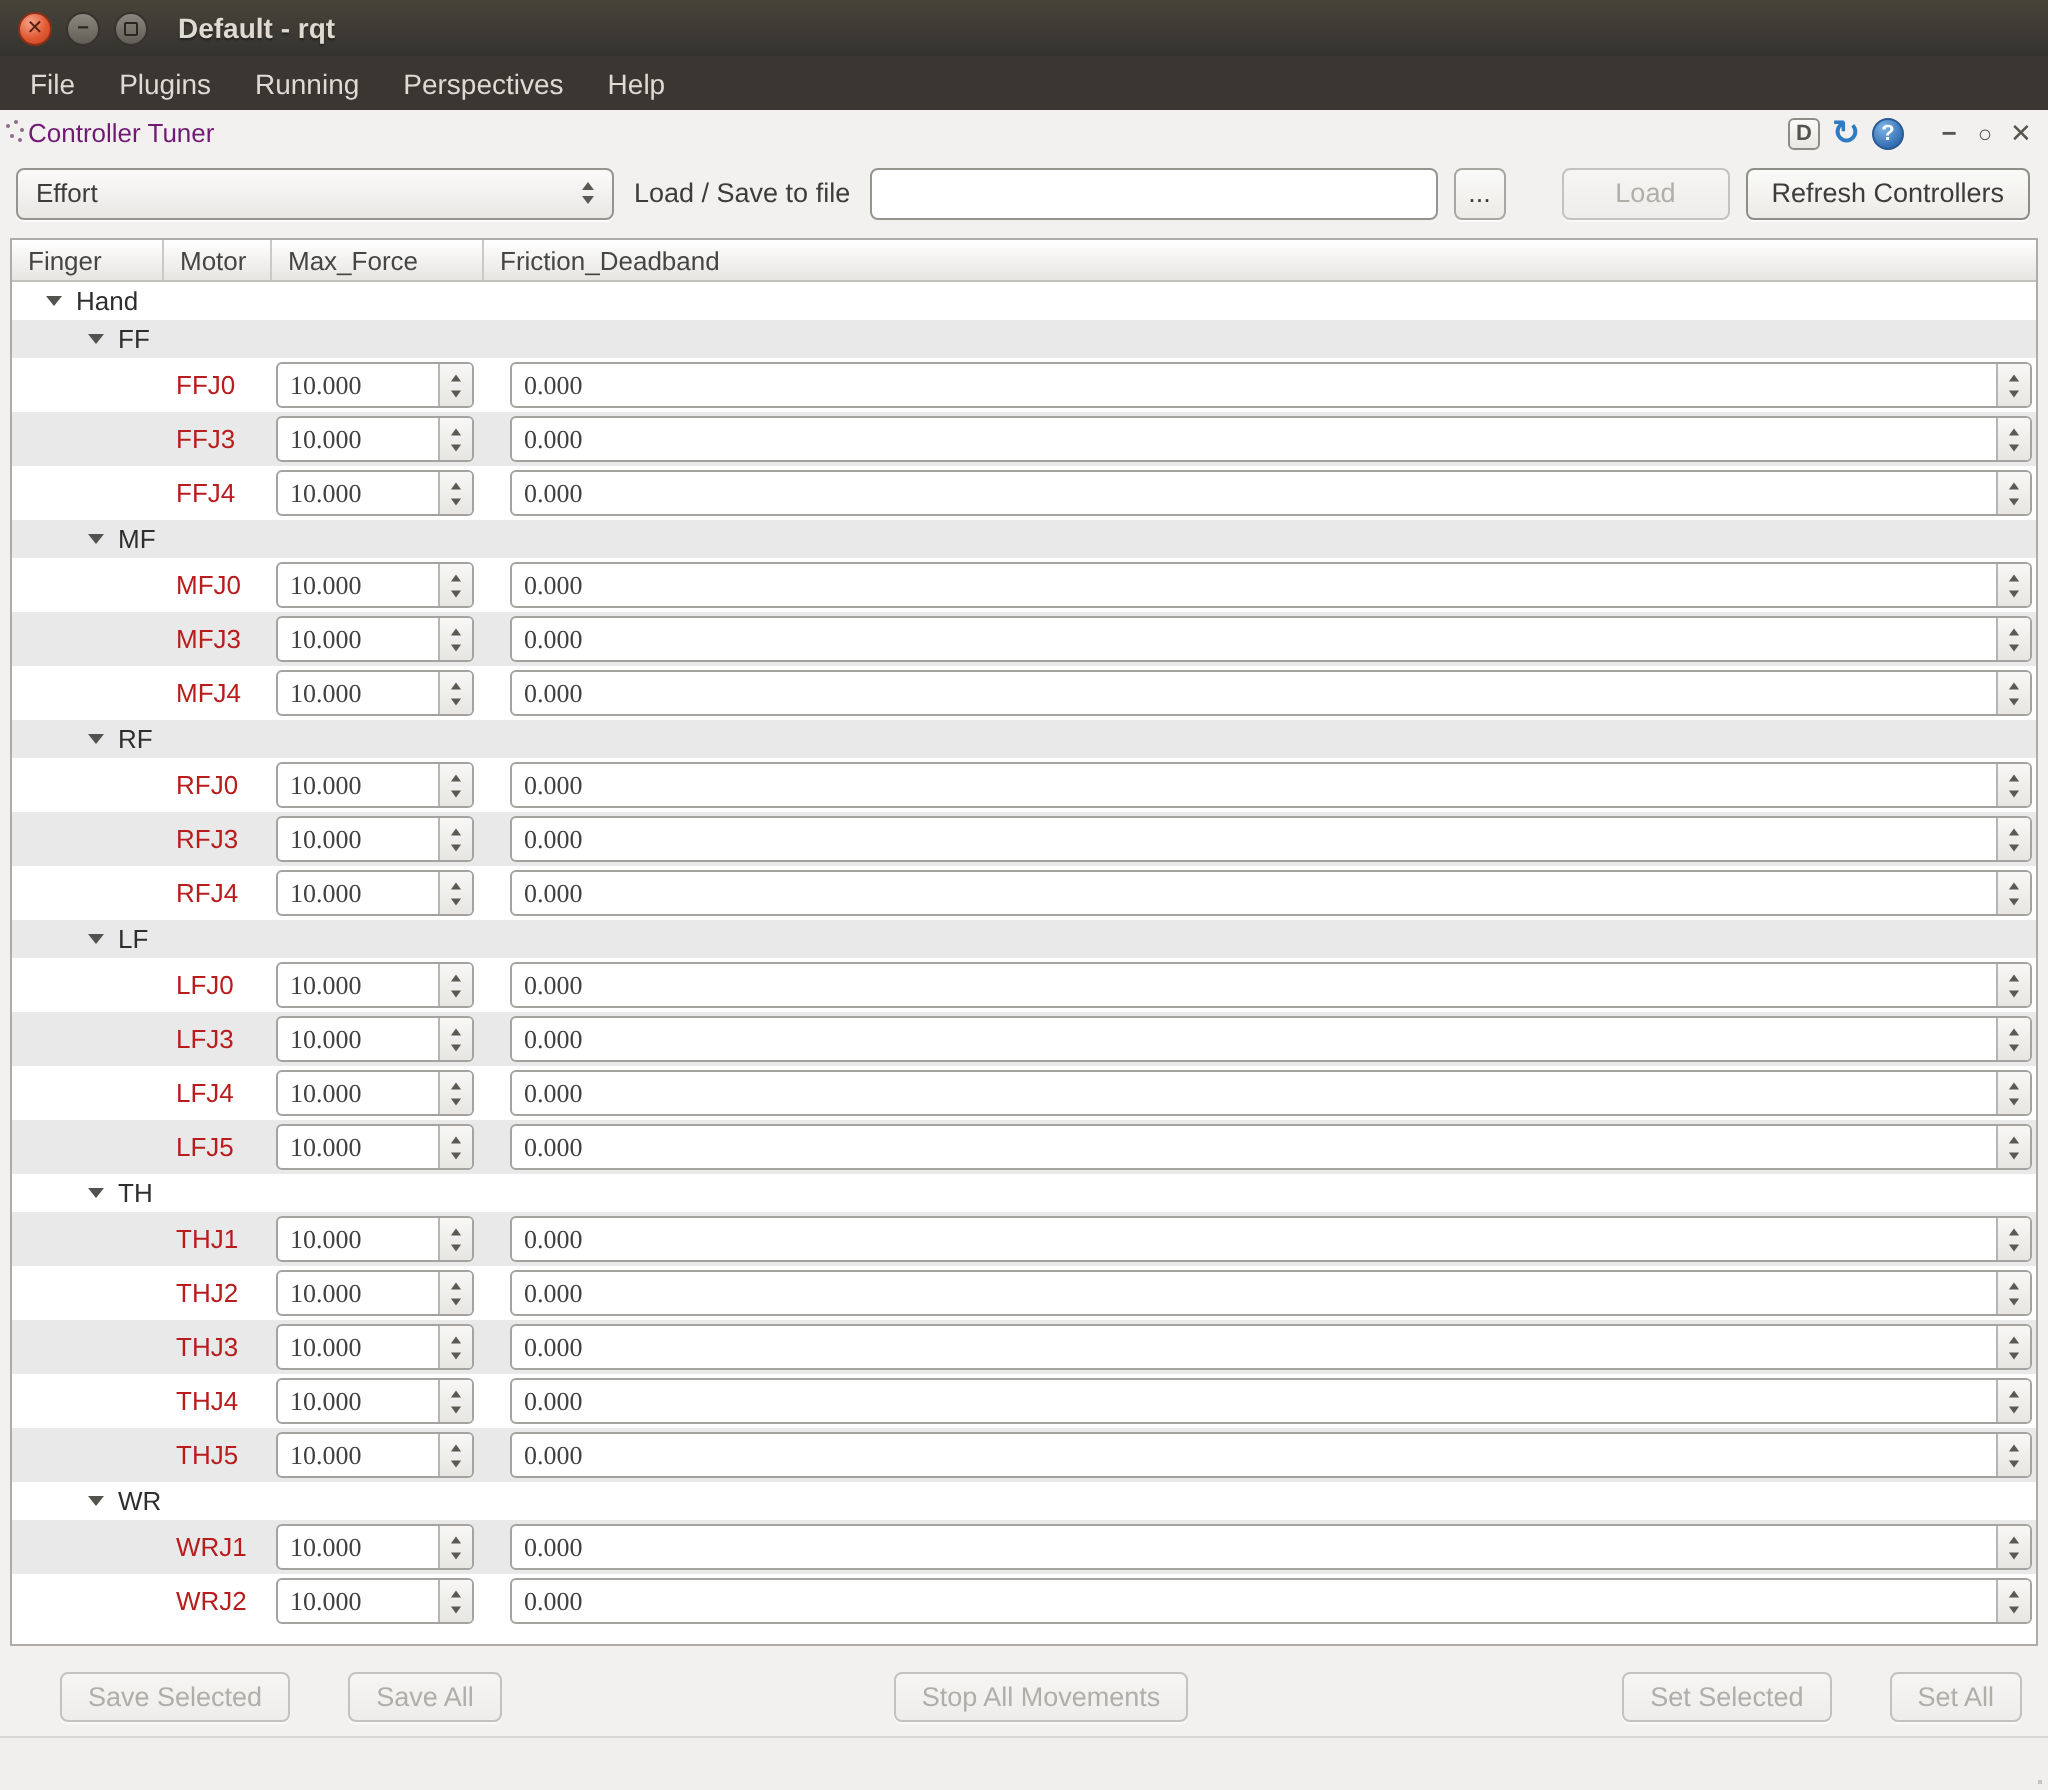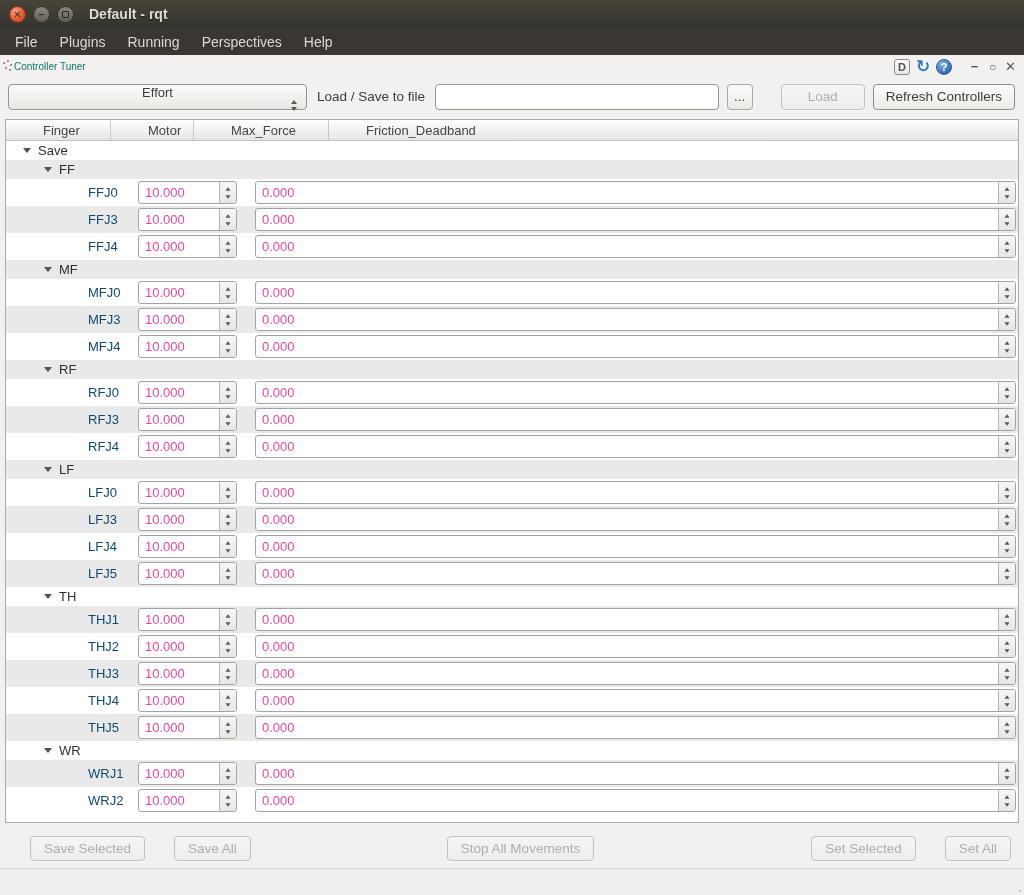--- a/index.html
+++ b/index.html
@@ -30,36 +30,36 @@
     color: #dfdbd2; font-size: 14px; padding-left: 4px; }
   .menubar .mitem { padding: 4px 11px; cursor: default; }
 
   
   .dockbar { height: 23px; display: flex; align-items: center; padding: 0 7px 0 2px; }
   .grip { width: 11px; height: 14px; position: relative; margin-right: 1px; }
   .grip i { position: absolute; width: 2px; height: 2px; border-radius: 50%; background: #8a6889; }
   .grip i:nth-child(1){left:1px;top:2px}.grip i:nth-child(2){left:5px;top:0}
   .grip i:nth-child(3){left:8px;top:4px}.grip i:nth-child(4){left:3px;top:7px}
   .grip i:nth-child(5){left:7px;top:9px}
-  .dock-title { font-size: 10px; color: #0f766e; }
+  .dock-title { font-size: 13px; color: #701a75; }
   .dock-icons { margin-left: auto; display: flex; align-items: center; gap: 5px; }
   .dicon { width: 16px; height: 16px; display: flex; align-items: center; justify-content: center; }
   .dicon.dbox { border: 1px solid #8d8b86; border-radius: 3px; background: linear-gradient(#fbfaf9,#e9e7e4);
     font-size: 11px; font-weight: bold; color: #55534e; }
   .dicon.reload { color: #2f7bc1; font-size: 17px; font-weight: bold; line-height: 14px; }
   .dicon.helpq { border-radius: 50%; background: radial-gradient(circle at 35% 28%, #7fb3e6, #3570b4 70%, #2a5d99);
     color: #fff; font-weight: bold; font-size: 11px; border: 1px solid #2a5a92; }
   .dicon.glyph { color: #57554f; font-weight: bold; font-size: 13px; width: 13px; }
   .dicon.glyph.circ { font-size: 12px; }
 
   
   .toolbar { display: flex; align-items: center; gap: 8px; margin: 5px 9px 0 8px; height: 27px; }
   .combo { width: 299px; height: 26px; border: 1px solid #96948f; border-radius: 4px;
     background: linear-gradient(#fcfbfa, #e9e7e4); display: flex; align-items: center;
-    padding: 0 9px; box-shadow: 0 1px 0 rgba(255,255,255,.7); flex-direction: column; }
+    padding: 0 9px; box-shadow: 0 1px 0 rgba(255,255,255,.7); }
   .combo .arr { margin-left: auto; display: flex; flex-direction: column; gap: 3px; align-items: center; }
   .tri-up { width:0;height:0;border-left:3.5px solid transparent;border-right:3.5px solid transparent;border-bottom:4px solid #5b5954; }
   .tri-dn { width:0;height:0;border-left:3.5px solid transparent;border-right:3.5px solid transparent;border-top:4px solid #5b5954; }
   .file-label { font-size: 13.5px; white-space: nowrap; padding: 0 2px; text-align: center; }
   .file-input { flex: 1; height: 26px; border: 1px solid #96948f; border-radius: 4px;
     background: #fff; padding: 0 6px; font: inherit; color: #2e2e2e; outline: none; }
   .btn { height: 26px; border: 1px solid #a9a7a2; border-radius: 4px;
     background: linear-gradient(#fafaf8, #edebe8);
     font-family: inherit; font-size: 13.5px; color: #3c3c3c;
     display: flex; align-items: center; justify-content: center; white-space: nowrap;
@@ -67,39 +67,39 @@
   .btn.disabled { color: #b0aea9; border-color: #c4c2be; background: linear-gradient(#f6f5f3,#efedeb); margin-left: 20px; }
   .btn.dots { width: 26px; }
   .btn.load { width: 84px; }
   .btn.refresh { padding: 0 12px; border-color: #8f8d88; }
 
   
   .tree { margin: 9px 5px 0 5px; height: 704px; border: 1px solid #aeacaa; background: #fff; overflow: hidden; }
   .thead { height: 21px; display: flex; background: linear-gradient(#ffffff, #e7e5e2);
     border-bottom: 1px solid #c3c1be; }
   .thead .hc { display: flex; align-items: center; padding-left: 8px; font-size: 13px;
-    color: #454545; border-right: 1px solid #cbc9c6; margin-left: 29px; }
+    color: #454545; border-right: 1px solid #cbc9c6; }
   .hc.c-finger { width: 76px; }
   .hc.c-motor { width: 54px; }
   .hc.c-maxforce { width: 106px; }
   .hc.c-friction { flex: 1; border-right: none; }
 
   .trow { display: flex; align-items: center; }
   .trow.stripe { background: #e9e9e9; }
   .trow.group { height: 19px; }
   .trow.motor { height: 27px; }
   .exp { width: 0; height: 0; border-left: 4px solid transparent; border-right: 4px solid transparent;
     border-top: 5px solid #54524d; margin-right: 7px; flex: none; }
   .d0 .exp { margin-left: 17px; }
   .d1 .exp { margin-left: 38px; }
   .glabel { font-size: 13px; color: #2e2e2e; }
-  .mname { width: 132px; padding-left: 82px; font-size: 13px; color: #0c4a6e; flex: none; }
+  .mname { width: 132px; padding-left: 82px; font-size: 13px; color: #b91c1c; flex: none; }
   .sbox { height: 23px; border: 1px solid #a5a3a0; border-radius: 3px; background: #fff;
     display: flex; align-items: stretch; overflow: hidden; }
-  .sbox .sval { flex: 1; display: flex; align-items: center; padding-left: 6px; font-size: 13px; color: #ec4899; }
+  .sbox .sval { flex: 1; display: flex; align-items: center; padding-left: 6px; font-size: 13px; color: #404040; font-family: Liberation Serif, serif; }
   .sbtns { width: 17px; border-left: 1px solid #b7b5b1; background: linear-gradient(#f8f7f5, #e8e6e3);
     display: flex; flex-direction: column; align-items: center; justify-content: center; gap: 4px; }
   .sbtns .tri-up, .sbtns .tri-dn { transform: scale(.85); }
   .sbox.mf { width: 99px; flex: none; }
   .sbox.fr { flex: 1; margin-left: 18px; margin-right: 2px; gap: 36px; }
 
   
   .footer { display: flex; align-items: center; margin: 13px 13px 0 10px; }
   .fleft { display: flex; gap: 9px; flex: 1; }
   .fcenter { display: flex; }
@@ -190,21 +190,21 @@
   <div class="tree">
     <div class="thead">
       <span class="hc c-finger">Finger</span>
       <span class="hc c-motor">Motor</span>
       <span class="hc c-maxforce">Max_Force</span>
       <span class="hc c-friction">Friction_Deadband</span>
     </div>
     <div id="rows">
         <div class="trow group d0">
           <span class="exp"></span>
-          <span class="glabel">Save</span>
+          <span class="glabel">Hand</span>
         </div>
         <div class="trow group d1 stripe">
           <span class="exp"></span>
           <span class="glabel">FF</span>
         </div>
         <div class="trow motor">
           <span class="mname">FFJ0</span>
           <span class="sbox mf">
             <span class="sval">10.000</span>
             <span class="sbtns">

